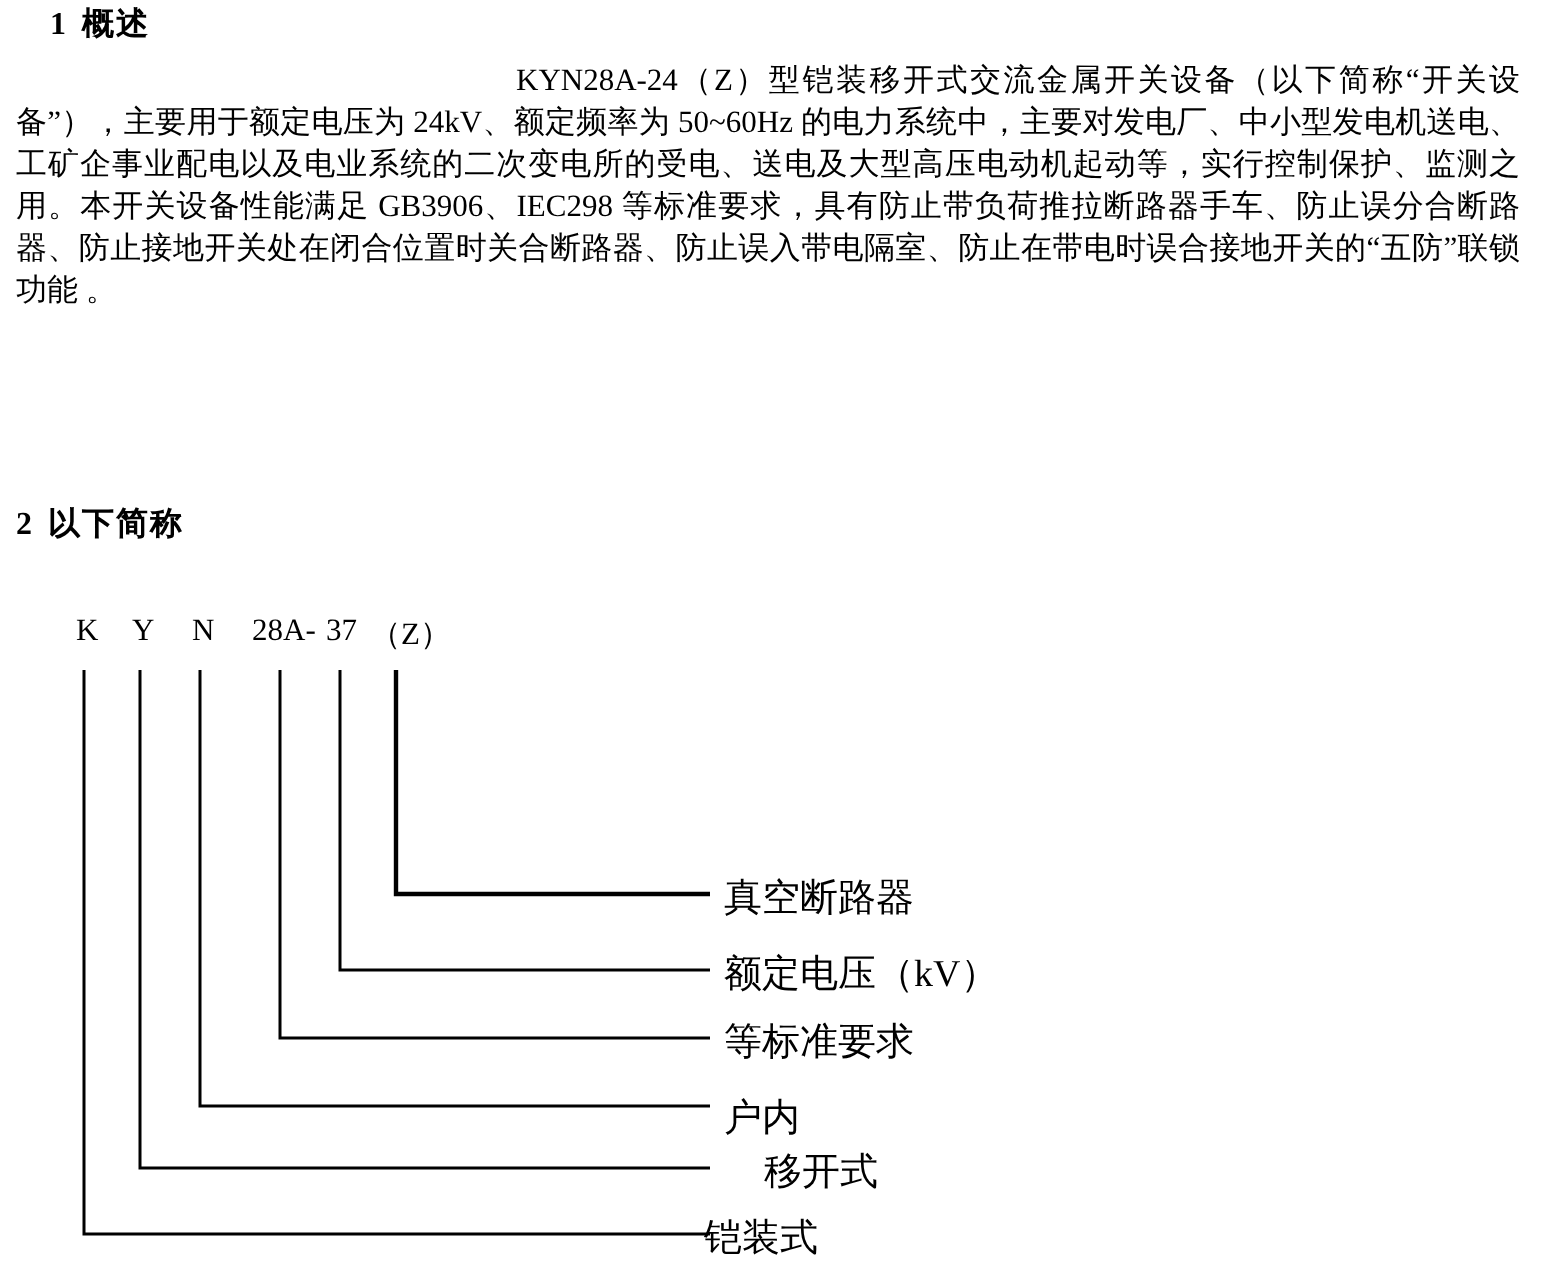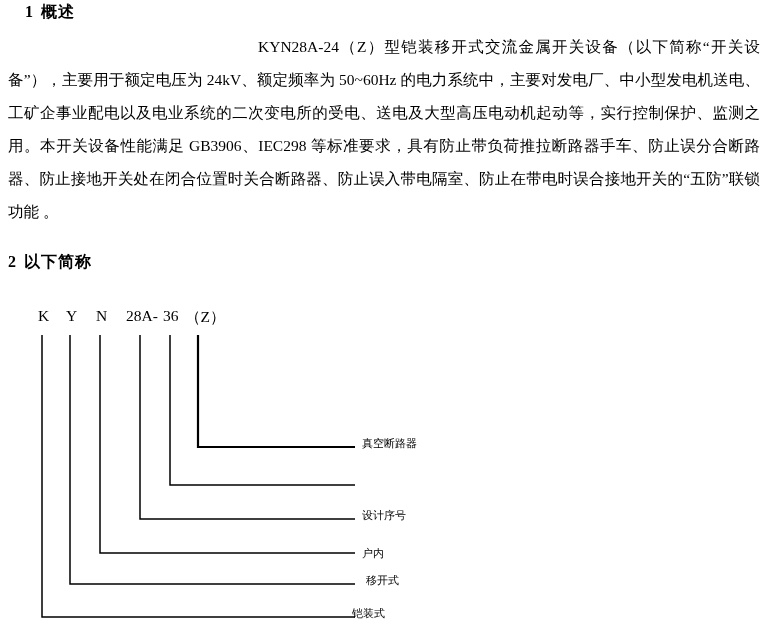--- a/index.html
+++ b/index.html
@@ -35,21 +35,21 @@
     font-family: "Liberation Serif", "DejaVu Serif", serif;
     font-weight: bold;
     margin-right: 7px;
   }
   .body-text {
     position: absolute;
     left: 8px;
     top: 30px;
     width: 752px;
     font-size: 15.5px;
-    line-height: 33px;
+    line-height: 21px;
     text-align: justify;
     text-justify: inter-ideograph;
     text-indent: 0;
   }
   .body-text .indent {
     display: inline-block;
     width: 250px;
   }
   
   .diagram {
@@ -69,21 +69,21 @@
   .code-ch {
     position: absolute;
     font-family: "Liberation Serif", "DejaVu Serif", serif;
     font-size: 15.5px;
     white-space: nowrap;
     top: 0;
   }
   .label {
     position: absolute;
     font-family: Liberation Serif, serif;
-    font-size: 11px;
+    font-size: 19px;
     white-space: nowrap;
     text-align: right;
   }
   .diagram svg {
     position: absolute;
     left: 0; top: 0;
     width: 775px;
     height: 339px;
   }
 </style>
@@ -102,40 +102,41 @@
     <span class="sec-num">2</span><span>以下简称</span>
   </div>
 
   <div class="diagram">
 
     <div class="code-row">
       <span class="code-ch" style="left:38px;">K</span>
       <span class="code-ch" style="left:66px;">Y</span>
       <span class="code-ch" style="left:96px;">N</span>
       <span class="code-ch" style="left:126px;">28A-</span>
-      <span class="code-ch" style="left:163px;">36</span>
+      <span class="code-ch" style="left:163px;">37</span>
       <span class="code-ch" style="left:185px;">（Z）</span>
     </div>
 
     <svg viewBox="0 0 775 339">
 
       <path d="M198 40 L198 152 L355 152" stroke="#000" stroke-width="2.2" fill="none"></path>
 
       <path d="M170 40 L170 190 L355 190" stroke="#000" stroke-width="1.5" fill="none"></path>
 
       <path d="M140 40 L140 224 L355 224" stroke="#000" stroke-width="1.5" fill="none"></path>
 
       <path d="M100 40 L100 258 L355 258" stroke="#000" stroke-width="1.5" fill="none"></path>
 
       <path d="M70 40 L70 289 L355 289" stroke="#000" stroke-width="1.5" fill="none"></path>
 
       <path d="M42 40 L42 322 L355 322" stroke="#000" stroke-width="1.5" fill="none"></path>
     </svg>
 
     <span class="label" style="left:362px; top:141px;">真空断路器</span>
-    <span class="label" style="left:362px; top:213px;">设计序号</span>
+    <span class="label" style="left:362px; top:179px;">额定电压（kV）</span>
+    <span class="label" style="left:362px; top:213px;">等标准要求</span>
     <span class="label" style="left:362px; top:251px;">户内</span>
-    <span class="label" style="left:366px; top:278px;">移开式</span>
+    <span class="label" style="left:382px; top:278px;">移开式</span>
     <span class="label" style="left:352px; top:311px;">铠装式</span>
 
   </div>
 
 </div>
 
 </body></html>

